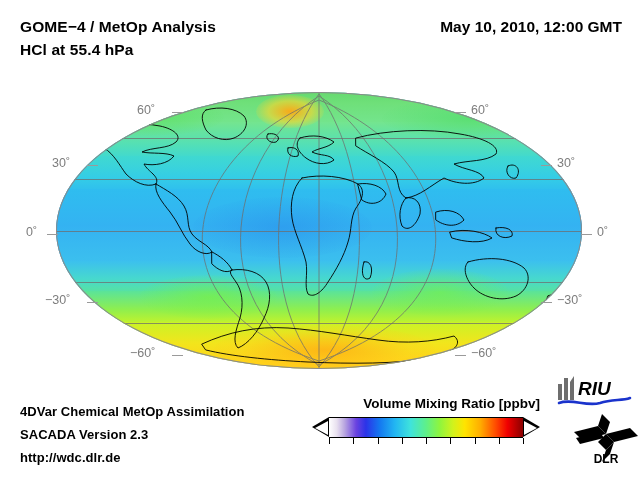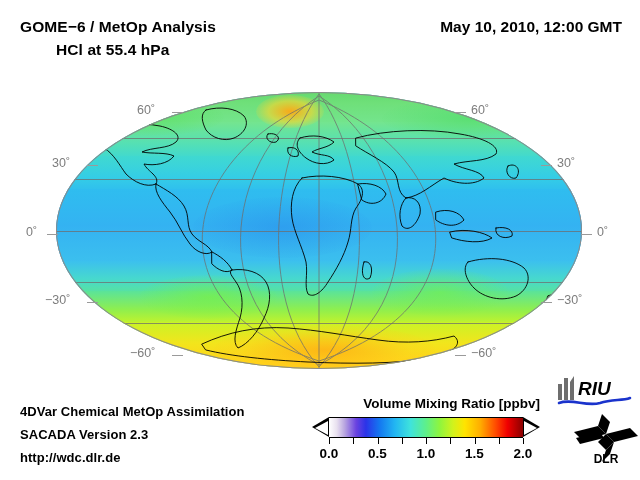--- a/index.html
+++ b/index.html
@@ -3,21 +3,21 @@
 <meta charset="utf-8">
 <style>
   html,body{margin:0;padding:0;background:#ffffff;}
   body{width:640px;height:480px;position:relative;overflow:hidden;
        font-family:"Liberation Sans",sans-serif;color:#000;}
 
   .abs{position:absolute;}
 
   
   #header-title-line1{left:20px;top:18px;font-size:15.5px;font-weight:bold;letter-spacing:.1px;}
-  #header-title-line2{left:20px;top:41px;font-size:15.5px;font-weight:bold;letter-spacing:.1px;margin-left:36px;}
+  #header-title-line2{left:20px;top:41px;font-size:15.5px;font-weight:bold;letter-spacing:.1px;}
   #header-datetime{right:18px;top:18px;font-size:15.5px;font-weight:bold;text-align:center;white-space:nowrap;}
 
   
   #map-panel{left:56px;top:92px;width:526px;height:277px;}
   #map-clip{position:absolute;inset:0;border-radius:50%;overflow:hidden;
             background:#4fc3f7;}
   #map-outline{position:absolute;inset:0;border-radius:50%;
                border:1.5px solid #8a8a8a;box-sizing:border-box;pointer-events:none;}
 
   
@@ -61,21 +61,21 @@
   .cb-label{position:absolute;top:0;font-size:13.5px;font-weight:bold;
             transform:translateX(-50%);white-space:nowrap;}
 
   
   #riu-logo{left:556px;top:374px;width:76px;height:34px;}
   #dlr-logo{left:572px;top:412px;width:70px;height:52px;text-decoration:underline;}
 </style>
 </head>
 <body>
 
-<div class="abs" id="header-title-line1">GOME−6 / MetOp Analysis</div>
+<div class="abs" id="header-title-line1">GOME−4 / MetOp Analysis</div>
 <div class="abs" id="header-title-line2">HCl at 55.4 hPa</div>
 <div class="abs" id="header-datetime">May 10, 2010, 12:00 GMT</div>
 
 <div class="abs" id="map-panel">
   <div id="map-clip">
 
     <div class="band" style="top:-2%;height:14%;background:linear-gradient(180deg,#62d66a 0%,#6fe07a 45%,#74e58f 100%);"></div>
     <div class="band" style="top:11%;height:13%;background:linear-gradient(180deg,#74e58f 0%,#55e0b4 60%,#40d9d0 100%);"></div>
     <div class="band" style="top:23%;height:13%;background:linear-gradient(180deg,#40d9d0 0%,#34cde6 60%,#2fbdef 100%);"></div>
     <div class="band" style="top:35%;height:14%;background:linear-gradient(180deg,#2fbdef 0%,#34b2f2 100%);"></div>
@@ -218,27 +218,20 @@
       <div class="cb-tick" style="left: 17px;"></div>
       <div class="cb-tick" style="left: 41.25px;"></div>
       <div class="cb-tick" style="left: 65.5px;"></div>
       <div class="cb-tick" style="left: 89.75px;"></div>
       <div class="cb-tick" style="left: 114px;"></div>
       <div class="cb-tick" style="left: 138.25px;"></div>
       <div class="cb-tick" style="left: 162.5px;"></div>
       <div class="cb-tick" style="left: 186.75px;"></div>
       <div class="cb-tick" style="left: 211px;"></div>
     </div>
-  <div id="colorbar-labels">
-      <div class="cb-label" style="left: 17px;">0.0</div>
-      <div class="cb-label" style="left: 65.5px;">0.5</div>
-      <div class="cb-label" style="left: 114px;">1.0</div>
-      <div class="cb-label" style="left: 162.5px;">1.5</div>
-      <div class="cb-label" style="left: 211px;">2.0</div>
-    </div>
 </div>
 
 <div class="abs" id="riu-logo">
   <svg viewBox="0 0 76 34" style="width:100%;height:100%;">
     <g>
       <rect x="2" y="10" width="4" height="16" fill="#6e6e6e"></rect>
       <polygon points="8,4 12,4 12,26 8,26" fill="#6e6e6e"></polygon>
       <polygon points="14,8 18,2 18,26 14,26" fill="#6e6e6e"></polygon>
     </g>
     <text x="22" y="21" font-family="'Liberation Sans',sans-serif" font-size="19" font-weight="bold" font-style="italic" fill="#000">RIU</text>

